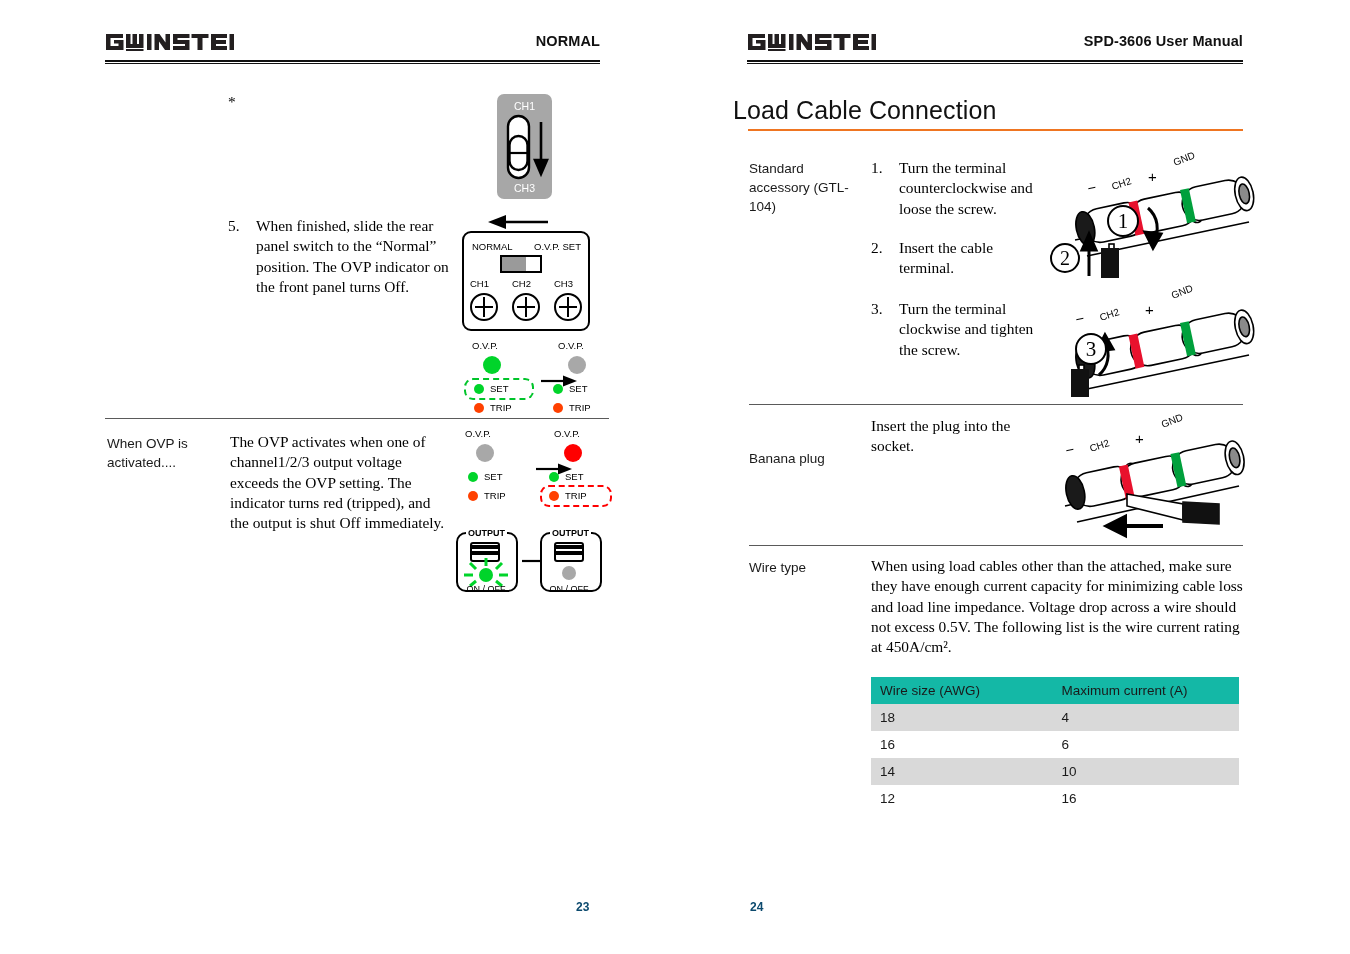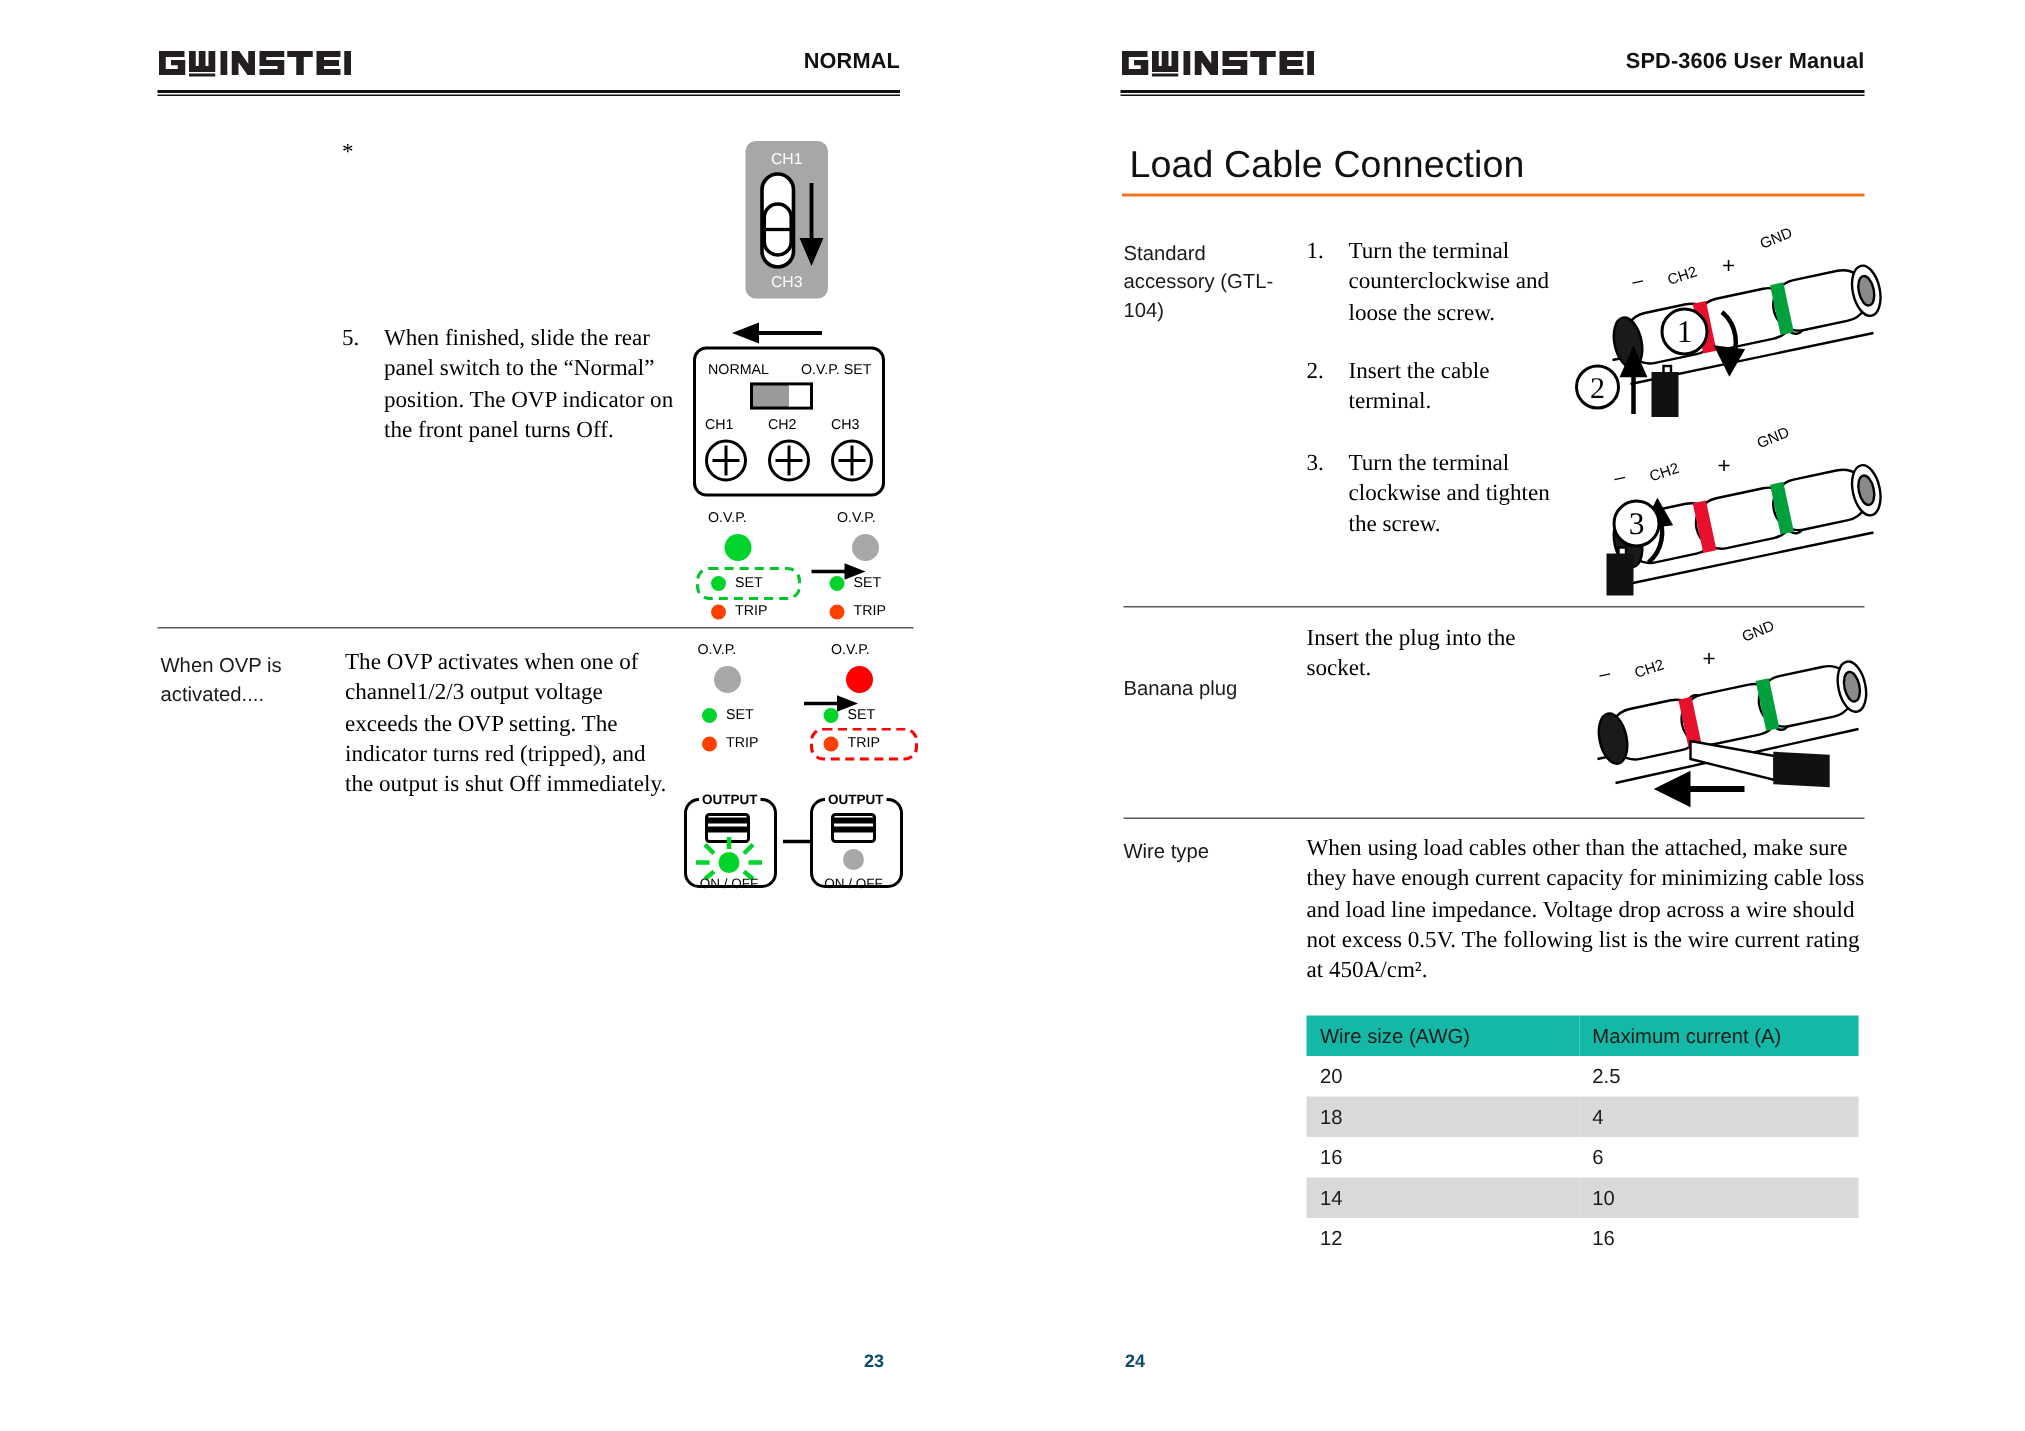--- a/index.html
+++ b/index.html
@@ -250,21 +250,21 @@
             <path d="M173,6 h34 v8 h-12 v24 h-10 v-24 h-12 z"></path>
             <path d="M212,6 h32 v8 h-22 v4 h20 v8 h-20 v4 h22 v8 h-32 z"></path>
             <path d="M249,6 h9 v12 l0,0 v20 h-9 z"></path>
           </g>
         </svg>
       </div>
       <div class="hdr-title">SPD-3606 User Manual</div>
       <div class="hdr-rule"></div>
     </div>
 
-    <div class="sec-title" style="left:78px;top:96px;">Load Cable Connection</div>
+    <div class="sec-title" style="left:58px;top:96px;">Load Cable Connection</div>
     <div class="sec-rule" style="left:73px;top:129px;width:495px;"></div>
 
     <div class="lbl" style="position:absolute;left:74px;top:159px;width:110px;">Standard accessory (GTL-104)</div>
 
     <div class="li" style="left:196px;top:158px;width:180px;">
       <div class="n num">1.</div>
       <div class="t body-txt">Turn the terminal counterclockwise and loose the screw.</div>
     </div>
     <div class="li" style="left:196px;top:238px;width:180px;">
       <div class="n num">2.</div>
@@ -413,24 +413,20 @@
     <div class="hr" style="left:74px;top:545px;width:494px;"></div>
 
     <div class="lbl" style="position:absolute;left:74px;top:558px;width:115px;">Wire type</div>
     <div class="body-txt" style="position:absolute;left:196px;top:556px;width:375px;">When using load cables other than the attached, make sure they have enough current capacity for minimizing cable loss and load line impedance. Voltage drop across a wire should not excess 0.5V. The following list is the wire current rating at 450A/cm².</div>
 
     <table class="wt" style="left:196px;top:677px;width:368px;">
       <tbody>
         <tr class="h">
           <td class="c1">Wire size (AWG)</td>
           <td class="c2">Maximum current (A)</td>
-        </tr>
-        <tr>
-          <td class="c1">20</td>
-          <td class="c2">2.5</td>
         </tr>
         <tr class="alt">
           <td class="c1">18</td>
           <td class="c2">4</td>
         </tr>
         <tr>
           <td class="c1">16</td>
           <td class="c2">6</td>
         </tr>
         <tr class="alt">

